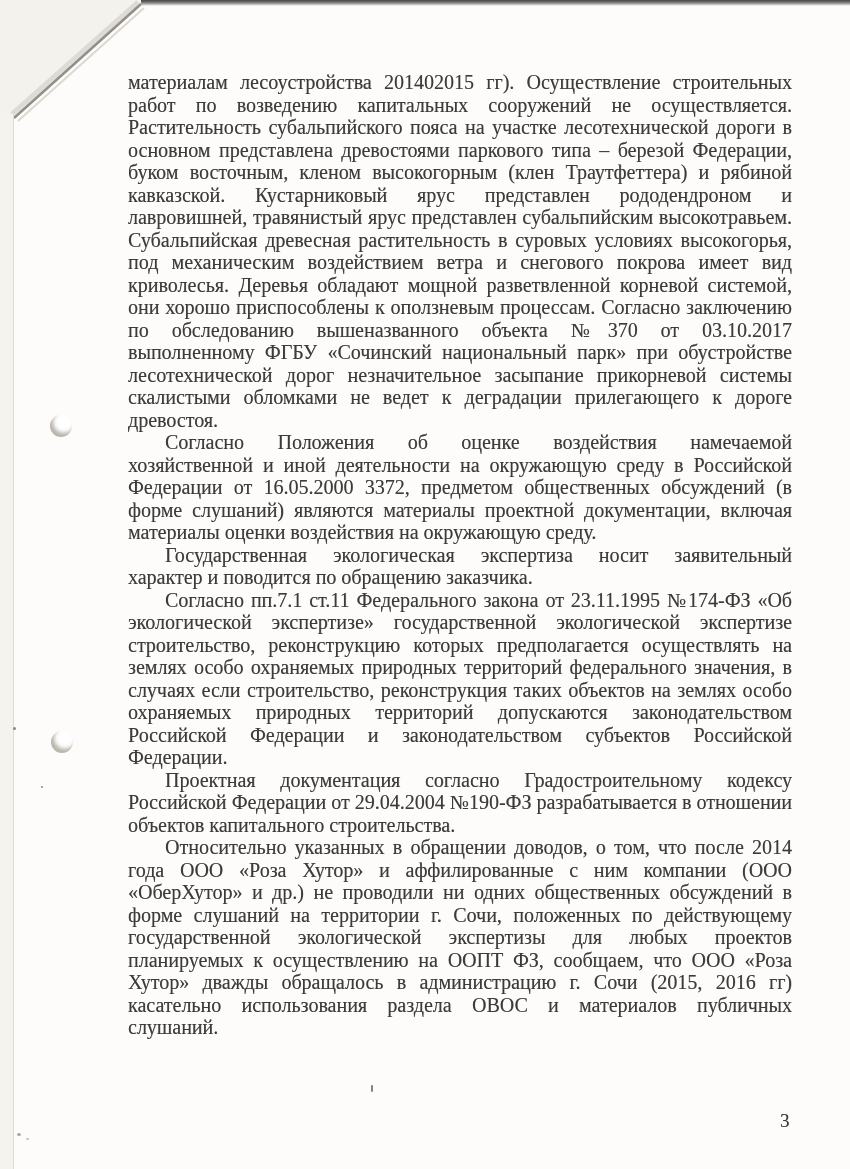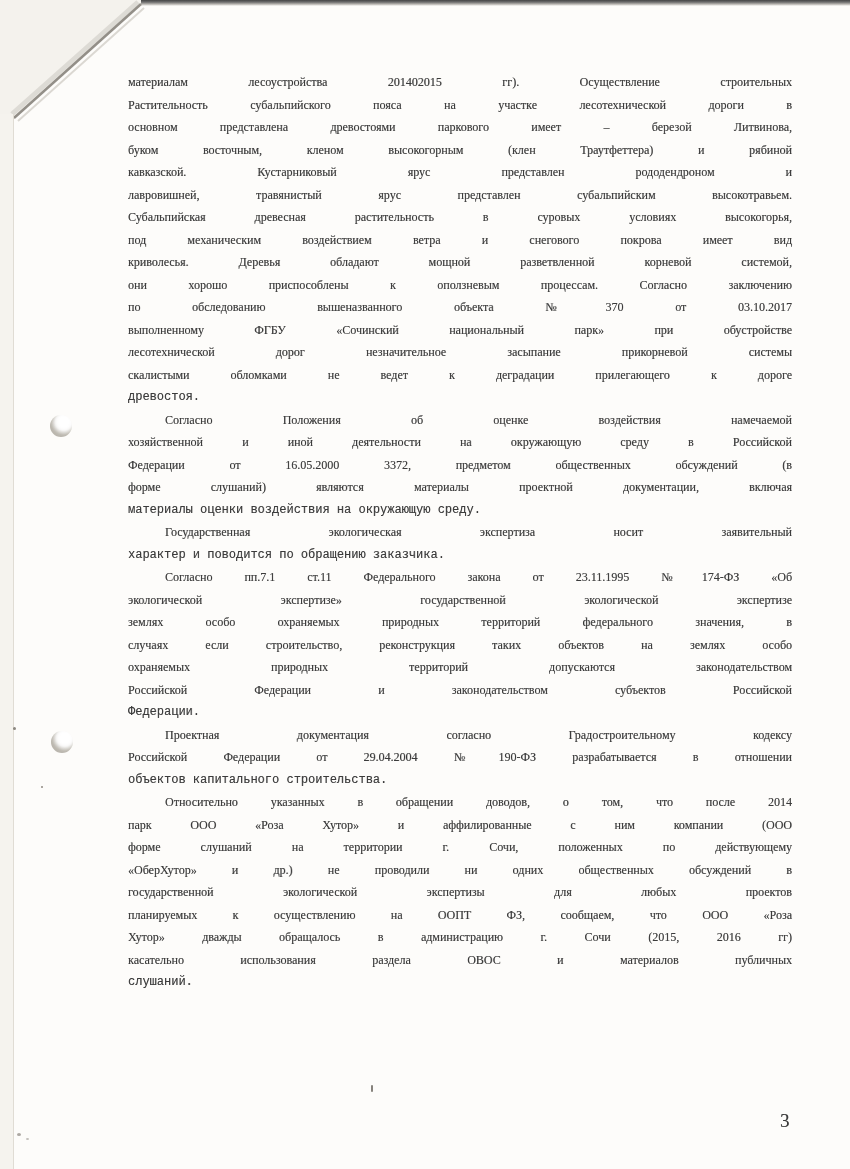--- a/index.html
+++ b/index.html
@@ -35,30 +35,30 @@
   .speck { position: absolute; border-radius: 50%; }
   .speck-1 { left: 13px; top: 727px; width: 3px; height: 3px; background: #6f6a63; opacity: .8; }
   .speck-2 { left: 17px; top: 1133px; width: 4px; height: 3px; background: #8a857d; opacity: .7; }
   .speck-3 { left: 26px; top: 1138px; width: 3px; height: 2px; background: #9a958d; opacity: .6; }
   .speck-4 { left: 371px; top: 1085px; width: 2px; height: 7px; border-radius: 2px; background: #5d5952; opacity: .75; }
   .speck-5 { left: 41px; top: 786px; width: 2px; height: 2px; background: #8f8a82; }
 
   
   .text-block {
     position: absolute; left: 128px; top: 71px; width: 664px;
-    color: var(--ink); font-size: 12px;
+    color: var(--ink); font-size: 20px;
     text-shadow: 0.3px 0.3px 0.6px rgba(58,58,58,0.45);
   }
   .paragraph { margin: 0; }
   .line {
     height: 22.5px; line-height: 22.5px;
     text-align: justify; text-align-last: justify;
     white-space: normal;
   }
-  .line.last { text-align-last: left; font-family: Liberation Mono, monospace; }
+  .line.last { text-align-last: left; }
   .line.indent { text-indent: 37px; font-family: Liberation Serif, serif; }
 
   .page-number {
     position: absolute; left: 780px; top: 1110px;
     color: var(--ink); font-size: 19px; line-height: 22px;
     text-shadow: 0.3px 0.3px 0.6px rgba(58,58,58,0.45);
   }
 </style>
 </head>
 <body>
@@ -81,22 +81,23 @@
 
   <div class="speck speck-1"></div>
   <div class="speck speck-2"></div>
   <div class="speck speck-3"></div>
   <div class="speck speck-4"></div>
   <div class="speck speck-5"></div>
 
   <main class="text-block">
       <div class="paragraph">
         <div class="line">материалам лесоустройства 201402015 гг). Осуществление строительных</div>
+        <div class="line">работ по возведению капитальных сооружений не осуществляется.</div>
         <div class="line">Растительность субальпийского пояса на участке лесотехнической дороги в</div>
-        <div class="line">основном представлена древостоями паркового имеет – березой Литвинова,</div>
+        <div class="line">основном представлена древостоями паркового типа – березой Федерации,</div>
         <div class="line">буком восточным, кленом высокогорным (клен Траутфеттера) и рябиной</div>
         <div class="line">кавказской. Кустарниковый ярус представлен рододендроном и</div>
         <div class="line">лавровишней, травянистый ярус представлен субальпийским высокотравьем.</div>
         <div class="line">Субальпийская древесная растительность в суровых условиях высокогорья,</div>
         <div class="line">под механическим воздействием ветра и снегового покрова имеет вид</div>
         <div class="line">криволесья. Деревья обладают мощной разветвленной корневой системой,</div>
         <div class="line">они хорошо приспособлены к оползневым процессам. Согласно заключению</div>
         <div class="line">по обследованию вышеназванного объекта №370 от 03.10.2017</div>
         <div class="line">выполненному ФГБУ «Сочинский национальный парк» при обустройстве</div>
         <div class="line">лесотехнической дорог незначительное засыпание прикорневой системы</div>
@@ -110,36 +111,37 @@
         <div class="line">форме слушаний) являются материалы проектной документации, включая</div>
         <div class="line last">материалы оценки воздействия на окружающую среду.</div>
       </div>
       <div class="paragraph">
         <div class="line indent">Государственная экологическая экспертиза носит заявительный</div>
         <div class="line last">характер и поводится по обращению заказчика.</div>
       </div>
       <div class="paragraph">
         <div class="line indent">Согласно пп.7.1 ст.11 Федерального закона от 23.11.1995 №174-ФЗ «Об</div>
         <div class="line">экологической экспертизе» государственной экологической экспертизе</div>
+        <div class="line">строительство, реконструкцию которых предполагается осуществлять на</div>
         <div class="line">землях особо охраняемых природных территорий федерального значения, в</div>
         <div class="line">случаях если строительство, реконструкция таких объектов на землях особо</div>
         <div class="line">охраняемых природных территорий допускаются законодательством</div>
         <div class="line">Российской Федерации и законодательством субъектов Российской</div>
         <div class="line last">Федерации.</div>
       </div>
       <div class="paragraph">
         <div class="line indent">Проектная документация согласно Градостроительному кодексу</div>
         <div class="line">Российской Федерации от 29.04.2004 №190-ФЗ разрабатывается в отношении</div>
         <div class="line last">объектов капитального строительства.</div>
       </div>
       <div class="paragraph">
         <div class="line indent">Относительно указанных в обращении доводов, о том, что после 2014</div>
-        <div class="line">парк ООО «Роза Хутор» и аффилированные с ним компании (ООО</div>
+        <div class="line">года ООО «Роза Хутор» и аффилированные с ним компании (ООО</div>
+        <div class="line">«ОберХутор» и др.) не проводили ни одних общественных обсуждений в</div>
         <div class="line">форме слушаний на территории г. Сочи, положенных по действующему</div>
-        <div class="line">«ОберХутор» и др.) не проводили ни одних общественных обсуждений в</div>
         <div class="line">государственной экологической экспертизы для любых проектов</div>
         <div class="line">планируемых к осуществлению на ООПТ ФЗ, сообщаем, что ООО «Роза</div>
         <div class="line">Хутор» дважды обращалось в администрацию г. Сочи (2015, 2016 гг)</div>
         <div class="line">касательно использования раздела ОВОС и материалов публичных</div>
         <div class="line last">слушаний.</div>
       </div>
     </main>
 
   <div class="page-number">3</div>
 

